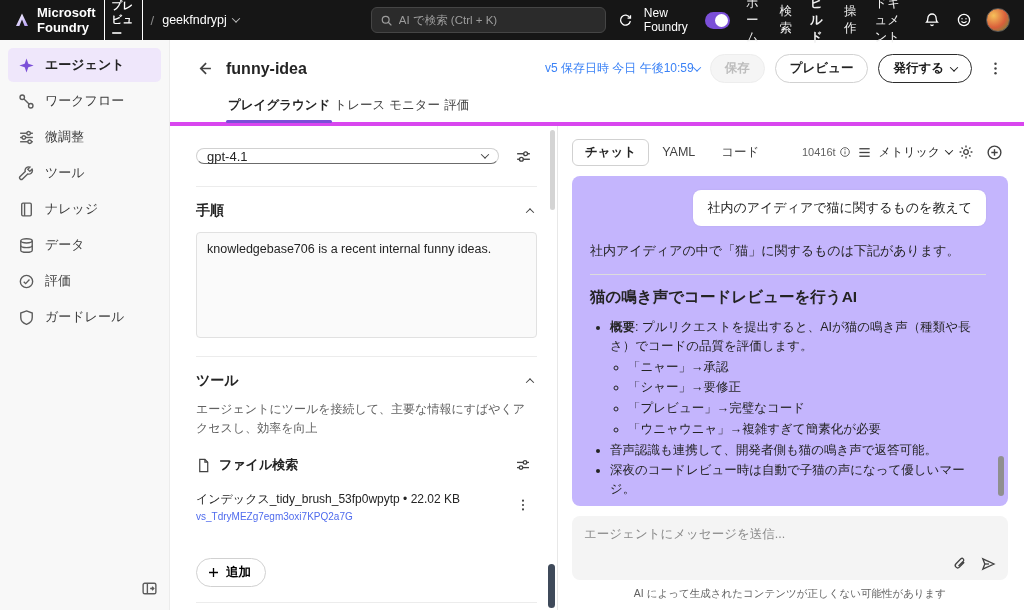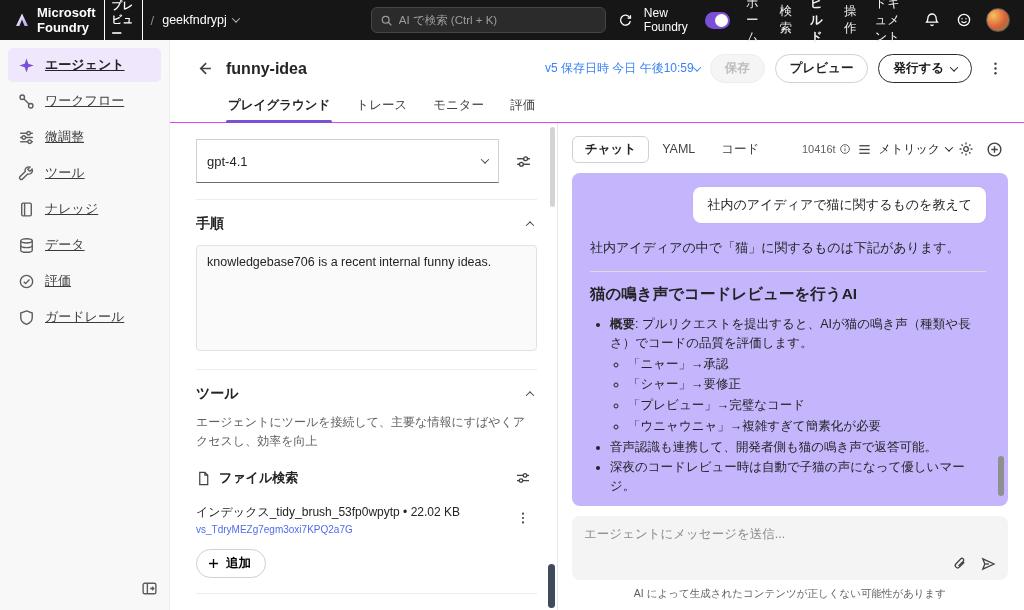--- a/index.html
+++ b/index.html
@@ -25,64 +25,64 @@
   .tb-nav { display:flex; align-items:center; gap:18px; }
   .nav-item { font-size:12.5px; color:#f0f0f0; cursor:pointer; padding:9px 0 7px; border-bottom:2px solid transparent; }
   .nav-item.active { font-weight:700; border-bottom-color:#fff; }
   .tb-icons { display:flex; align-items:center; gap:12px; }
   .tb-iconbtn { width:20px; height:20px; display:flex; align-items:center; justify-content:center; cursor:pointer; color:#fff; }
   .avatar { width:24px; height:24px; border-radius:50%; background:radial-gradient(circle at 30% 30%, #f6c15a, #d95f3b 55%, #5a8f3c); border:1px solid #555; cursor:pointer; }
 
   
   .bodyrow { display:flex; height:570px; }
   .sidebar { width:170px; background:#f8f8f8; border-right:1px solid #ececec; padding:8px 8px 10px; display:flex; flex-direction:column; }
-  .side-item { display:flex; align-items:center; gap:10px; padding:8px 10px; border-radius:5px; font-size:13px; color:#3b3b3b; cursor:pointer; margin-bottom:2px;text-decoration:underline; }
+  .side-item { display:flex; align-items:center; gap:10px; padding:8px 10px; border-radius:5px; font-size:13px; color:#3b3b3b; cursor:pointer; margin-bottom:2px; }
   .side-item.active { background:#efe7fb; font-weight:600; color:#242424; }
   .sicon { width:17px; height:17px; color:#5c5c5c; flex:0 0 auto; }
   .side-item.active .sicon { color:#7b4fd8; }
   .side-collapse { margin-top:auto; align-self:flex-end; width:24px; height:24px; display:flex; align-items:center; justify-content:center; color:#5c5c5c; cursor:pointer; }
 
   .main { flex:1; display:flex; flex-direction:column; min-width:0; }
   .main-header { display:flex; align-items:center; padding:14px 16px 2px 22px; gap:10px; }
   .back-btn { width:24px; height:24px; display:flex; align-items:center; justify-content:center; color:#424242; cursor:pointer; }
   .page-title { font-size:16px; font-weight:700; }
   .header-right { margin-left:auto; display:flex; align-items:center; gap:10px; }
   .version { font-size:12px; color:#3b82f6; display:flex; align-items:center; cursor:pointer; }
   .btn { border-radius:16px; padding:5px 14px; font-size:12.5px; font-weight:600; cursor:pointer; display:inline-flex; align-items:center; gap:7px; font-family:inherit; }
   .btn-save { background:#f5f5f5; border:1px solid #ededed; color:#bdbdbd; }
   .btn-preview { background:#fff; border:1px solid #d1d1d1; color:#242424; }
   .btn-publish { background:#fff; border:1.5px solid #2b2b2b; color:#1a1a1a; }
   .more-btn { width:26px; height:26px; display:flex; align-items:center; justify-content:center; color:#424242; cursor:pointer; }
 
-  .tabs { display:flex; gap:22px; padding:6px 16px 0 56px; border-bottom:1px solid #d946ef; }
+  .tabs { display:flex; padding:6px 16px 0 56px; border-bottom:4px solid #d946ef; }
   .tab { font-size:12.5px; color:#424242; padding:6px 2px 8px; cursor:pointer; position:relative; }
   .tab.active { font-weight:700; color:#242424; }
   .tab.active::after { content:""; position:absolute; left:0; right:0; bottom:-1px; height:3px; border-radius:2px; background:#7b4fd8; }
 
   .main-content { flex:1; display:flex; min-height:0; }
 
   
   .config { width:388px; border-right:1px solid #e8e8e8; padding:16px 20px 0 26px; position:relative; overflow:hidden; }
   .model-row { display:flex; align-items:center; gap:10px; margin-bottom:16px; }
-  .model-select { flex:1; height:44px; border:1px solid #d1d1d1; border-bottom-color:#6b6b6b; border-radius:0; display:flex; align-items:center; justify-content:space-between; padding:0 10px; font-size:13px; cursor:pointer; background:#fff; }
+  .model-select { flex:1; height:16px; border:1px solid #d1d1d1; border-bottom-color:#6b6b6b; border-radius:8px; display:flex; align-items:center; justify-content:space-between; padding:0 10px; font-size:13px; cursor:pointer; background:#fff; }
   .iconbtn { width:28px; height:28px; display:flex; align-items:center; justify-content:center; color:#424242; cursor:pointer; border-radius:4px; }
   .cfg-section { border-top:1px solid #ececec; padding:13px 0 15px; }
   .cfg-head { display:flex; align-items:center; justify-content:space-between; cursor:pointer; padding:2px 0; }
   .cfg-title { font-size:14px; font-weight:700; }
   .cfg-chev { color:#424242; margin-right:4px; }
   .instructions-box { margin-top:10px; width:100%; height:106px; background:#fafafa; border:1px solid #e1e1e1; border-radius:4px; padding:8px 10px; font-size:12.5px; color:#242424; font-family:inherit; resize:none; outline:none; line-height:1.4; }
   .tools-desc { font-size:12px; color:#616161; line-height:1.55; margin:8px 8px 14px 0; }
   .file-row { display:flex; align-items:center; gap:8px; margin:4px 0 12px; }
   .file-row .fname { font-size:13px; font-weight:600; }
   .file-row .spacer { flex:1; }
   .index-row { display:flex; align-items:flex-start; margin:0 0 4px; }
   .index-info { flex:1; min-width:0; }
   .index-name { font-size:12px; color:#242424; margin-bottom:3px; }
   .index-link { font-size:10px; color:#4f6bed; cursor:pointer; word-break:break-all; }
-  .add-btn { margin-top:10px; background:#fff; border:1px solid #d1d1d1; border-radius:16px; padding:5px 14px 5px 10px; font-size:12.5px; font-weight:600; display:inline-flex; align-items:center; gap:6px; cursor:pointer; font-family:inherit; }
+  .add-btn { margin-top:32px; background:#fff; border:1px solid #d1d1d1; border-radius:16px; padding:5px 14px 5px 10px; font-size:12.5px; font-weight:600; display:inline-flex; align-items:center; gap:6px; cursor:pointer; font-family:inherit; }
   .cfg-scroll-top { position:absolute; right:2px; top:4px; width:5px; height:80px; border-radius:3px; background:#d4d4d4; }
   .cfg-scroll-bottom { position:absolute; right:2px; bottom:2px; width:7px; height:44px; border-radius:4px; background:#3f4a5a; }
 
   
   .chat { flex:1; display:flex; flex-direction:column; min-width:0; padding:12px 16px 6px 14px; }
   .chat-tabs { display:flex; align-items:center; margin-bottom:10px; }
   .ctab { padding:4px 12px; font-size:12.5px; color:#424242; cursor:pointer; border:1px solid transparent; border-radius:6px; }
   .ctab.active { border-color:#d1d1d1; background:#fff; font-weight:700; color:#242424; }
   .ct-right { margin-left:auto; display:flex; align-items:center; color:#424242; }
   .token { font-size:11px; color:#616161; display:flex; align-items:center; gap:3px; cursor:pointer; }

